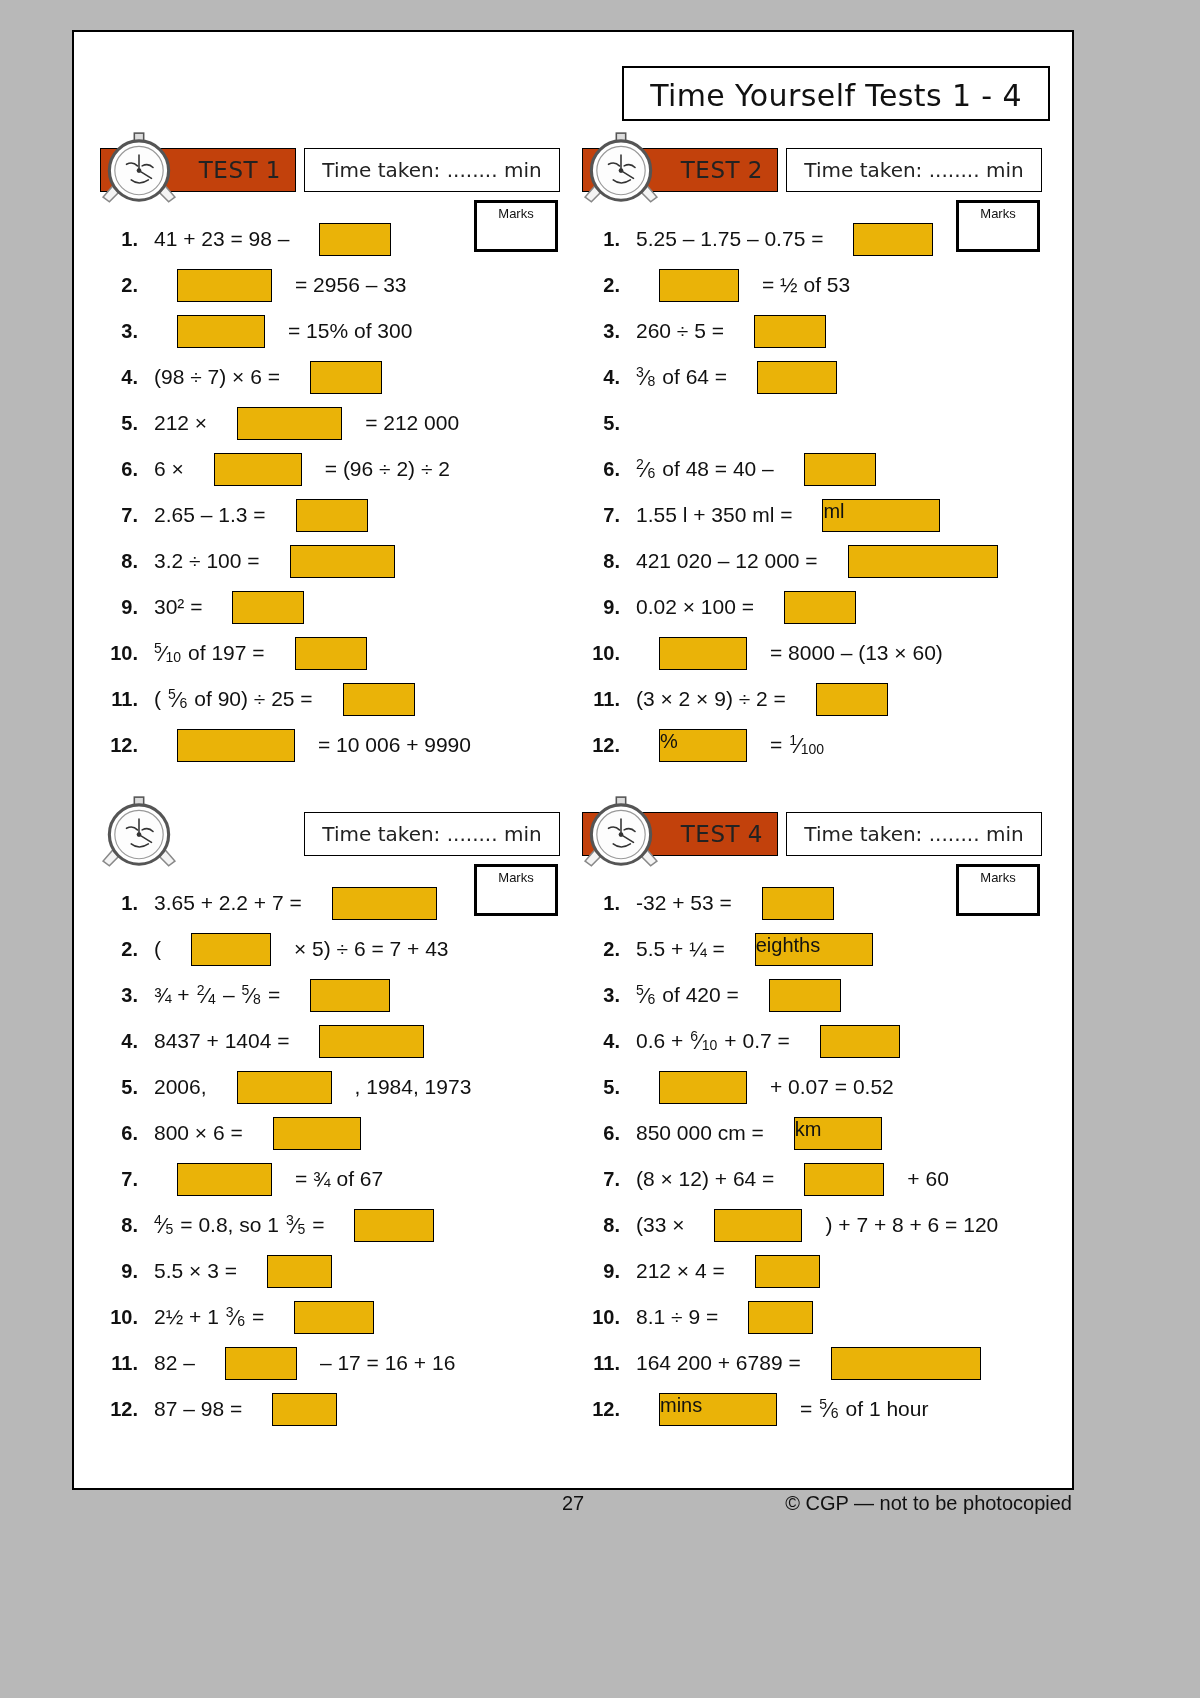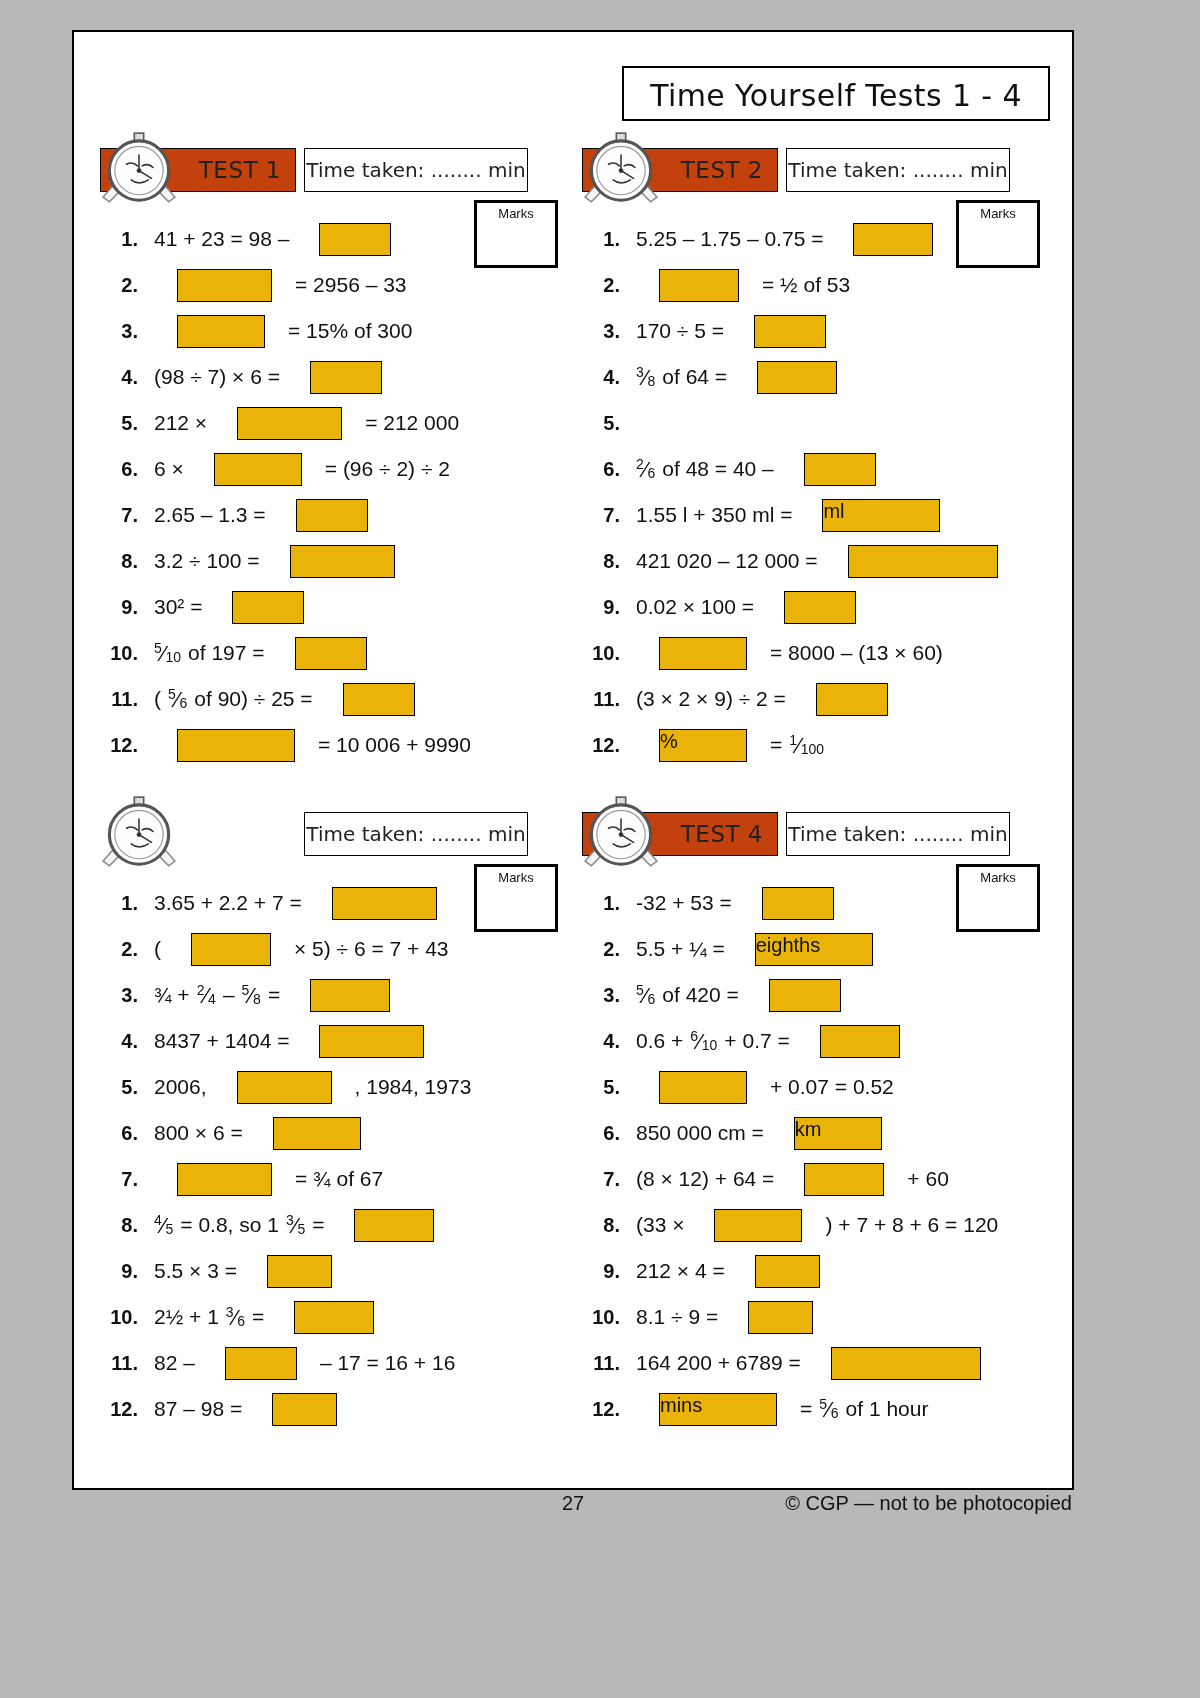--- a/index.html
+++ b/index.html
@@ -41,33 +41,33 @@
     width:196px; height:44px;
     border:1.6px solid #000; background:#c2410c;
   }
   .name-label {
     position:absolute; right:14px; top:8px;
     font-family:"DejaVu Sans", sans-serif;
     font-size:23px; color:#222; letter-spacing:.5px;
   }
   .time-box {
     position:absolute; left:210px; top:8px;
-    width:224px; height:44px;
+    width:256px; height:44px;
     border:1.6px solid #000; background:#fff;
     display:flex; align-items:center; justify-content:center;
   }
   .time-label {
     font-family:"DejaVu Sans", sans-serif;
     font-size:20px; color:#222; white-space:nowrap;
   }
   .watch { position:absolute; left:6px; top:-10px; width:78px; height:78px; z-index:3; }
 
   .marks-box {
     position:absolute; right:6px; top:60px;
-    width:84px; height:68px;
+    width:84px; height:52px;
     border:3px solid #000; background:#fff;
   }
   .marks-label {
     position:absolute; left:0; right:0; top:3px; text-align:center;
     font-size:13px; color:#111;
   }
 
   .qlist { position:absolute; left:0; top:76px; width:470px; }
   .qrow { position:relative; display:flex; align-items:center; height:46px; }
   .qnum {
@@ -294,21 +294,21 @@
           <span class="qnum">2.</span>
           <span class="qbody">
             <span class="ans w80"></span>
             <span class="tok">= ½ of 53</span>
             <span class="sp"></span>
           </span>
         </div>
         <div class="qrow">
           <span class="qnum">3.</span>
           <span class="qbody">
-            <span class="tok">170 ÷ 5 =</span>
+            <span class="tok">260 ÷ 5 =</span>
             <span class="sp"></span>
             <span class="ans w72"></span>
           </span>
         </div>
         <div class="qrow">
           <span class="qnum">4.</span>
           <span class="qbody">
             <span class="frac"><span class="n">3</span><span class="s">⁄</span><span class="d">8</span></span>
             <span class="sp"></span>
             <span class="tok">of 64 =</span>

